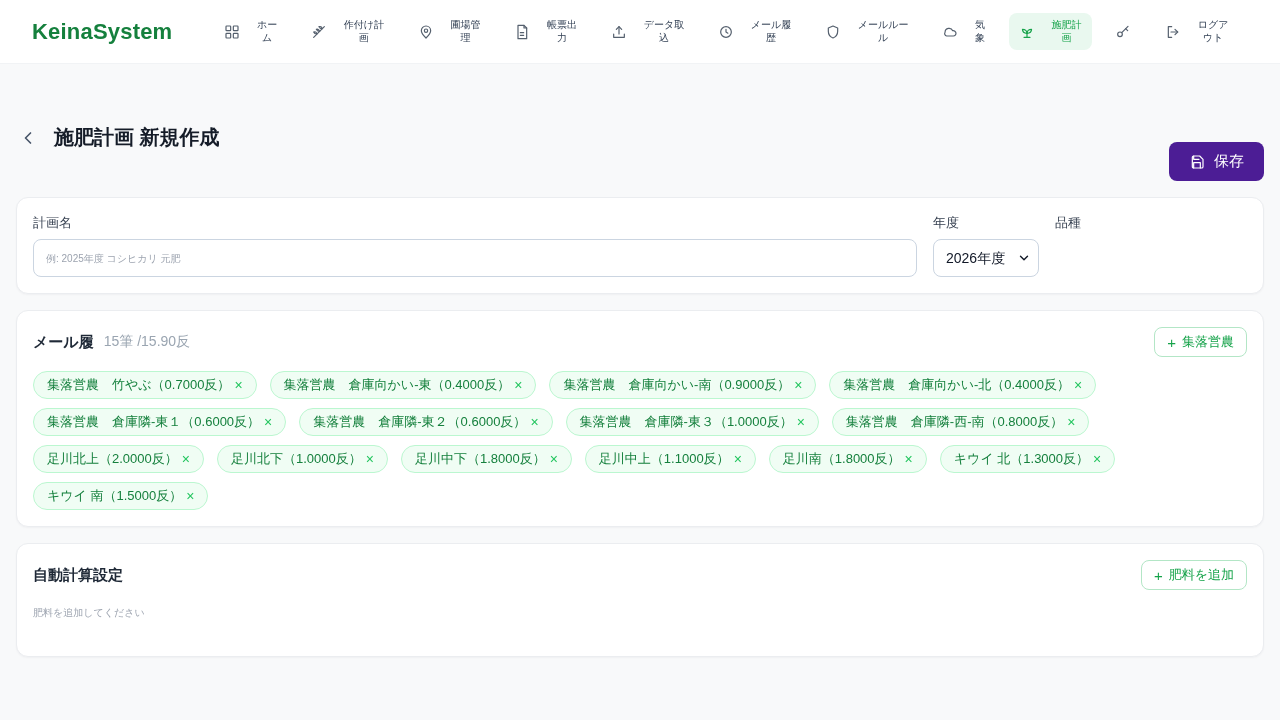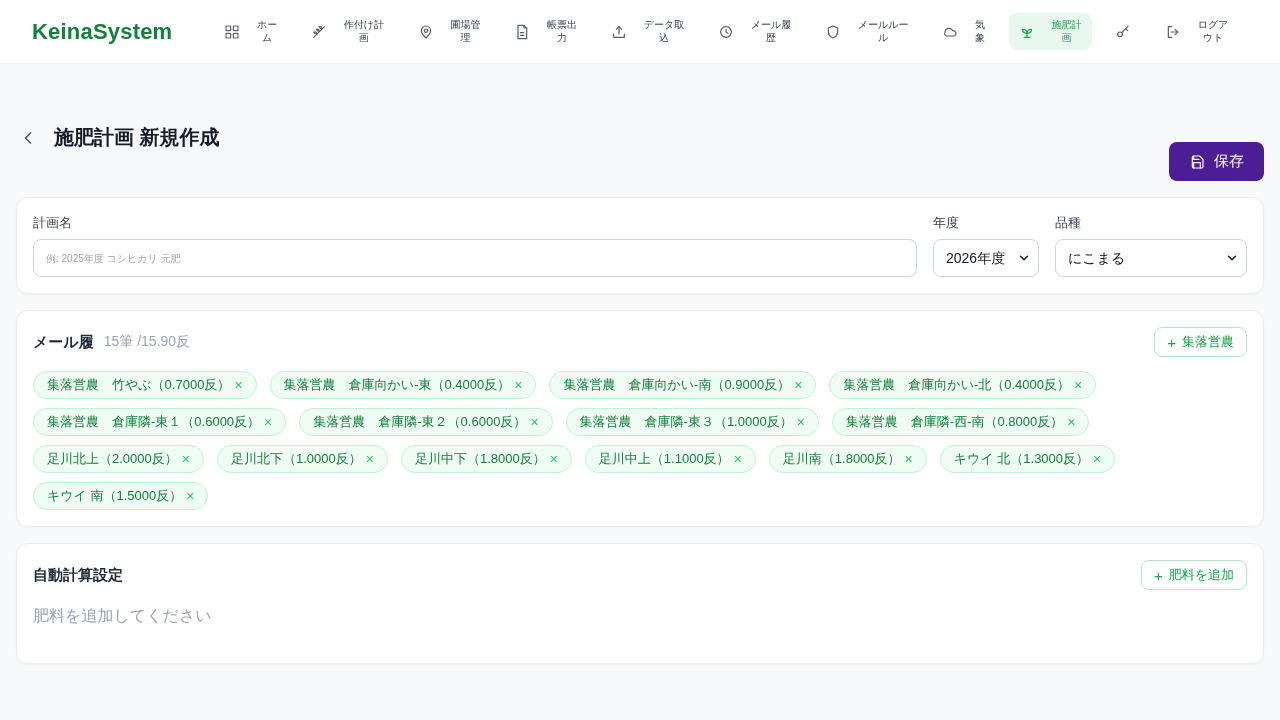--- a/index.html
+++ b/index.html
@@ -74,21 +74,21 @@
   .plus-glyph { font-size:15px; line-height:1; }
 
   .tags { display:flex; flex-wrap:wrap; gap:9px 13px; }
   .tag {
     display:inline-flex; align-items:center; gap:4px;
     background:#f0fdf4; border:1px solid #bbf7d0; color:#15803d;
     border-radius:999px; padding:4px 13px; font-size:13px; cursor:default;justify-content:space-between;
   }
   .tag-x { color:#22c55e; font-size:14px; line-height:1; cursor:pointer; }
 
-  .empty-text { color:#9ca3af; font-size:16px; margin-top:16px; margin-bottom:20px; }
+  .empty-text { color:#9ca3af; font-size:10px; margin-top:16px; margin-bottom:20px; }
 </style>
 </head>
 <body>
 
 <header class="navbar">
   <div class="logo">KeinaSystem</div>
   <nav class="nav-items">
 
     <div class="nav-item">
       <span class="nav-icon">
@@ -257,30 +257,20 @@
           </select>
           <span class="select-chevron">
             <svg width="14" height="14" viewBox="0 0 24 24" fill="none" stroke="currentColor" stroke-width="2.4" stroke-linecap="round" stroke-linejoin="round">
                 <path d="M6 9l6 6 6-6"></path>
               </svg>
           </span>
         </div>
       </div>
       <div class="form-group fg-variety">
         <label>品種</label>
-        <div class="select-wrap">
-          <select>
-            <option>にこまる</option>
-          </select>
-          <span class="select-chevron">
-            <svg width="14" height="14" viewBox="0 0 24 24" fill="none" stroke="currentColor" stroke-width="2.4" stroke-linecap="round" stroke-linejoin="round">
-                <path d="M6 9l6 6 6-6"></path>
-              </svg>
-          </span>
-        </div>
       </div>
     </div>
   </section>
 
   <section class="card">
     <div class="card-head">
       <span class="card-title">メール履</span>
       <span class="card-sub">15筆 /15.90反</span>
       <button class="outline-btn">
         <span class="plus-glyph">+</span>

